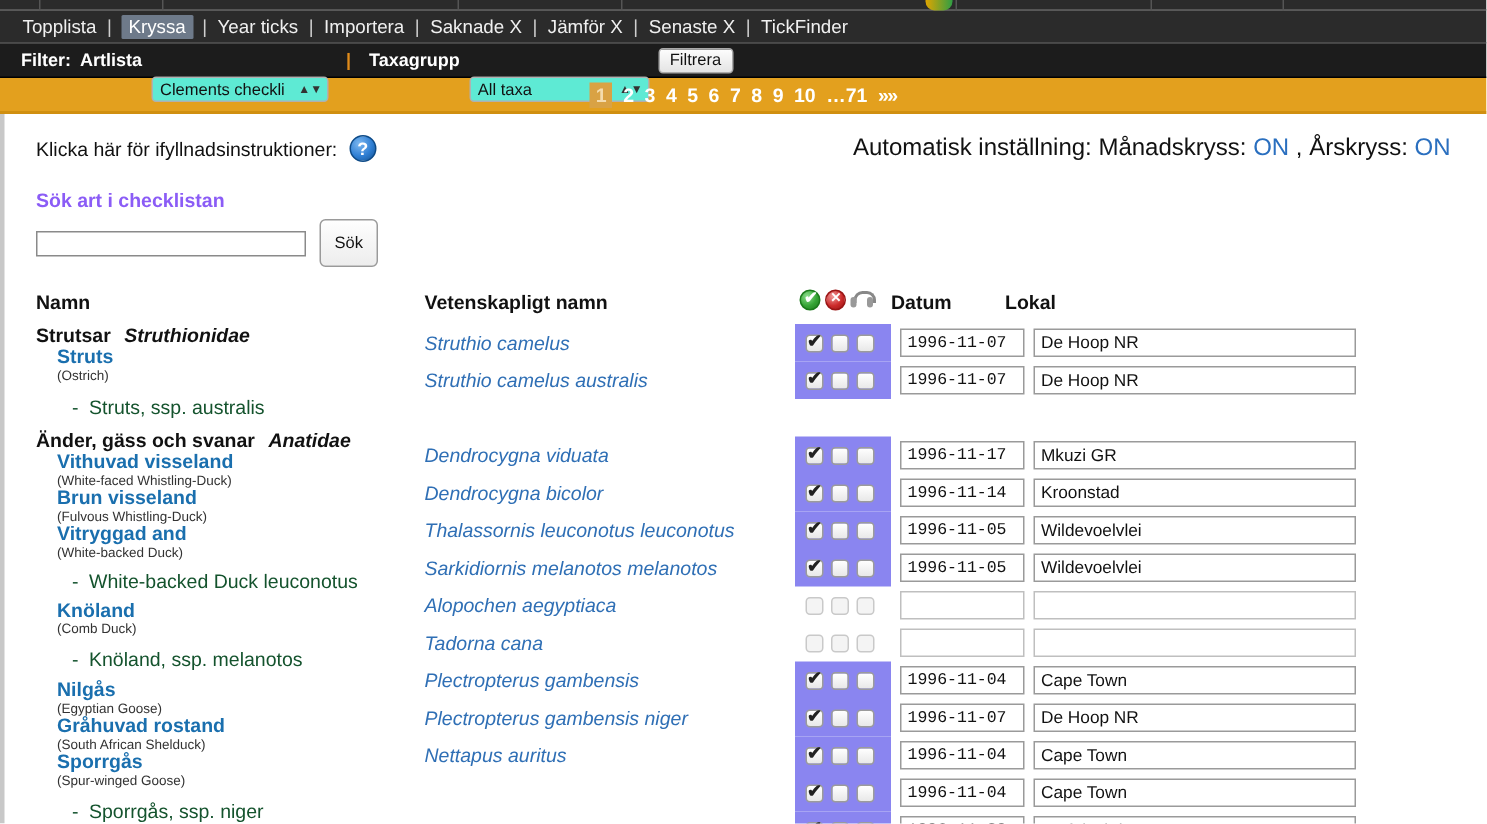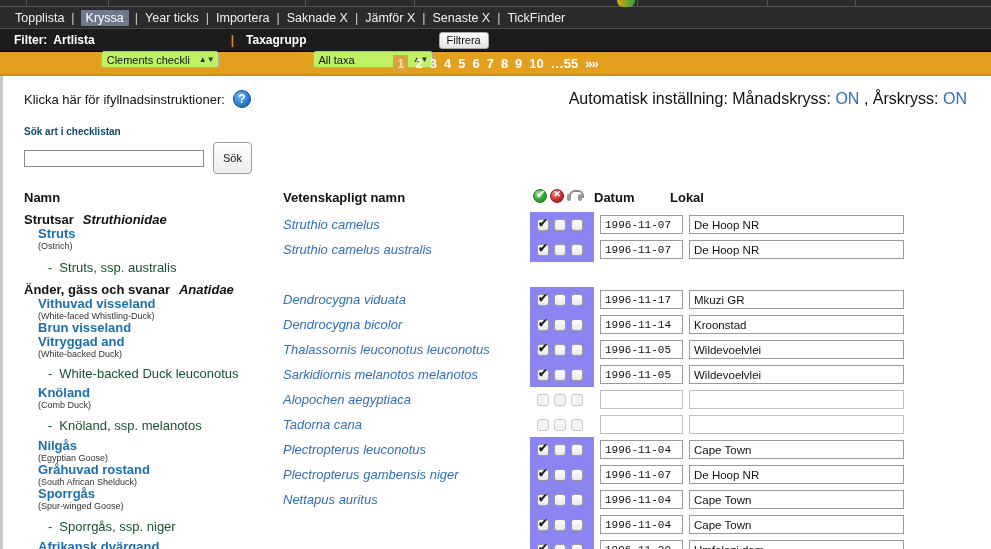--- a/index.html
+++ b/index.html
@@ -51,21 +51,21 @@
     align-items:center;
     padding-left: 14px;
     font-size: 12px;
     gap: 6px;
     border-bottom: 1px solid #000;
   }
   .filterbar .lbl { font-weight: bold; }
   .filterbar .vsep { color:#e08b1a; padding: 0 6px; font-weight:bold;}
   .selbox {
     display:inline-flex; align-items:center; justify-content:space-between;
-    background:#bef264; color:#111;
+    background:#5eead4; color:#111;
     border:1px solid #b0b0b0; border-radius:3px;
     height:17px; font-size:11px;
     padding: 0 3px 0 5px;
     margin-top: 39px;
   }
   .selbox .caret { font-size:8px; line-height:8px; color:#333; margin-left:6px;
                    display:flex; flex-direction:column; }
   .sel-artlista { width: 118px; }
   .sel-taxagrupp { width: 120px; }
   .btn-filtrera {
@@ -101,21 +101,21 @@
     width:18px;height:18px;border-radius:50%;
     background: radial-gradient(circle at 35% 30%, #7db8f0 0%, #2f7fd4 55%, #12508f 100%);
     color:#fff; font-weight:bold; font-size:12px;
     display:flex;align-items:center;justify-content:center;
     border:1px solid #0d4a87;
   }
   .autoset { font-size:16px; color:#111; }
   .autoset .on { color:#2a6fbf; }
 
   .searchblock { padding: 18px 0 0 24px; }
-  .searchblock .stitle { font-size:10px; font-weight:bold; color:#0c4a6e; margin-bottom:5px;}
+  .searchblock .stitle { font-size:13px; font-weight:bold; color:#8b5cf6; margin-bottom:5px;}
   .searchrow { display:flex; align-items:center; gap:9px; }
   .search-input {
     width: 180px; height: 17px;
     border:1px solid #8a8a8a; border-radius:0;
     font-size:11px; padding: 0 3px;
     font-family:"Liberation Sans", sans-serif;
     background:#fff;
   }
   .btn-sok {
     background: linear-gradient(#fefefe,#ededed);
@@ -244,21 +244,21 @@
   <span class="pg current">1</span>
   <span class="pg">2</span>
   <span class="pg">3</span>
   <span class="pg">4</span>
   <span class="pg">5</span>
   <span class="pg">6</span>
   <span class="pg">7</span>
   <span class="pg">8</span>
   <span class="pg">9</span>
   <span class="pg">10</span>
-  <span class="pg">…55</span>
+  <span class="pg">…71</span>
   <span class="pg nextnext">»»</span>
 </div>
 
 <div class="content">
   <div class="leftrule"></div>
 
   <div class="row-instr">
     <div class="instr">
       <span>Klicka här för ifyllnadsinstruktioner:</span>
       <span class="qmark">?</span>
@@ -299,20 +299,21 @@
       <div class="en">(Ostrich)</div>
       <div style="height:9px"></div>
       <div class="ssp"><span class="dash">-</span><span>Struts, ssp. australis</span></div>
       <div style="height:7px"></div>
       <div class="fam">
         <span>Änder, gäss och svanar</span><span class="latin">Anatidae</span>
       </div>
       <div class="sp">Vithuvad visseland</div>
       <div class="en">(White-faced Whistling-Duck)</div>
       <div class="sp">Brun visseland</div>
+      <div class="en">(Fulvous Whistling-Duck)</div>
       <div class="sp">Vitryggad and</div>
       <div class="en">(White-backed Duck)</div>
       <div style="height:7px"></div>
       <div class="ssp"><span class="dash">-</span><span>White-backed Duck leuconotus</span></div>
       <div style="height:5px"></div>
       <div class="sp">Knöland</div>
       <div class="en">(Comb Duck)</div>
       <div style="height:8px"></div>
       <div class="ssp"><span class="dash">-</span><span>Knöland, ssp. melanotos</span></div>
       <div style="height:6px"></div>
@@ -349,21 +350,21 @@
       <div class="mrow">
           <span class="sci">Sarkidiornis melanotos melanotos</span>
         </div>
       <div class="mrow">
           <span class="sci">Alopochen aegyptiaca</span>
         </div>
       <div class="mrow">
           <span class="sci">Tadorna cana</span>
         </div>
       <div class="mrow">
-          <span class="sci">Plectropterus leuconotus</span>
+          <span class="sci">Plectropterus gambensis</span>
         </div>
       <div class="mrow">
           <span class="sci">Plectropterus gambensis niger</span>
         </div>
       <div class="mrow">
           <span class="sci">Nettapus auritus</span>
         </div>
     </div>
 
     <div class="col-marks">

